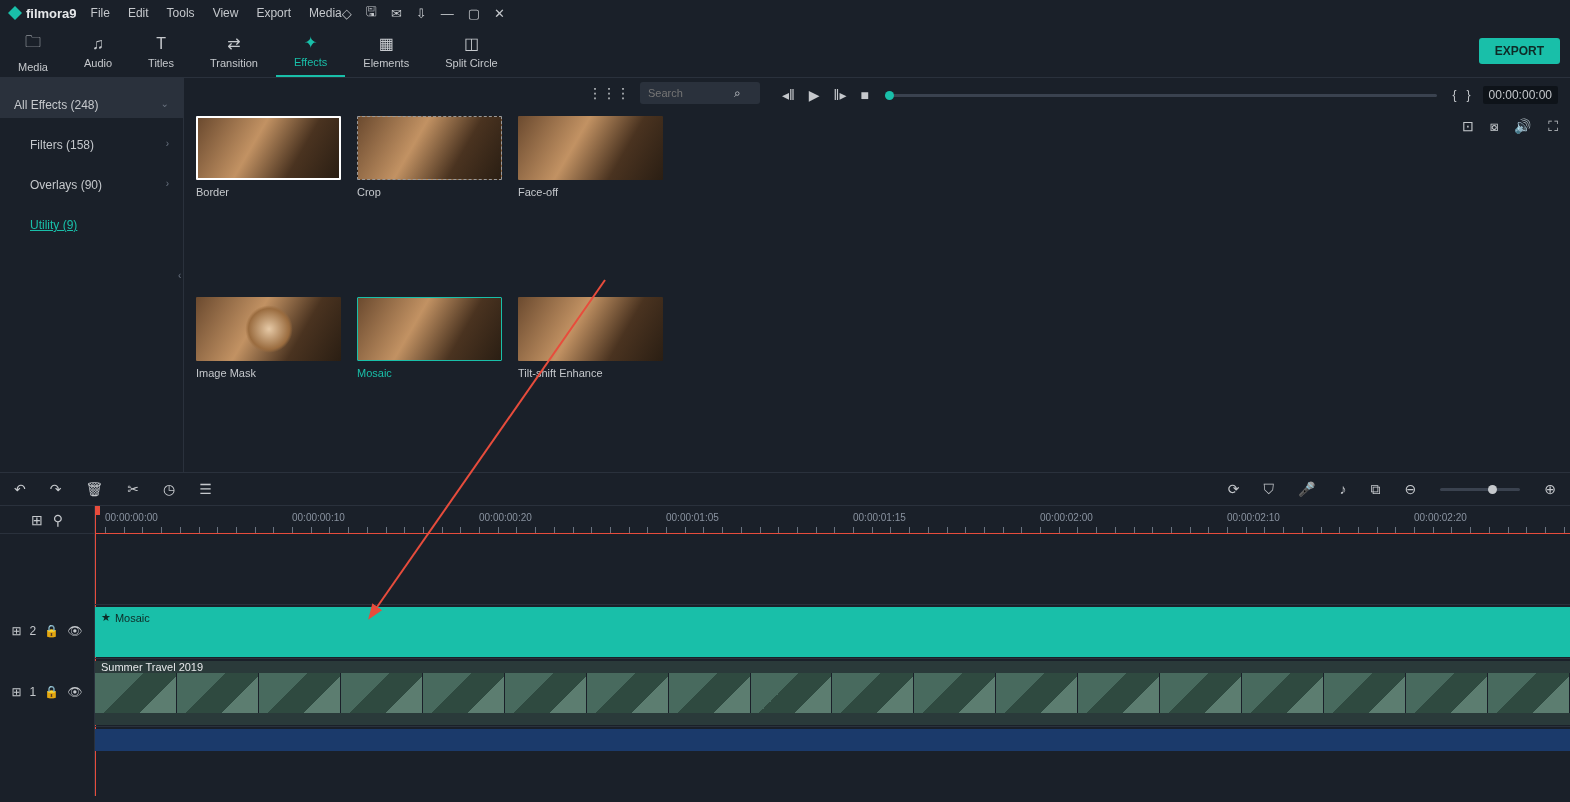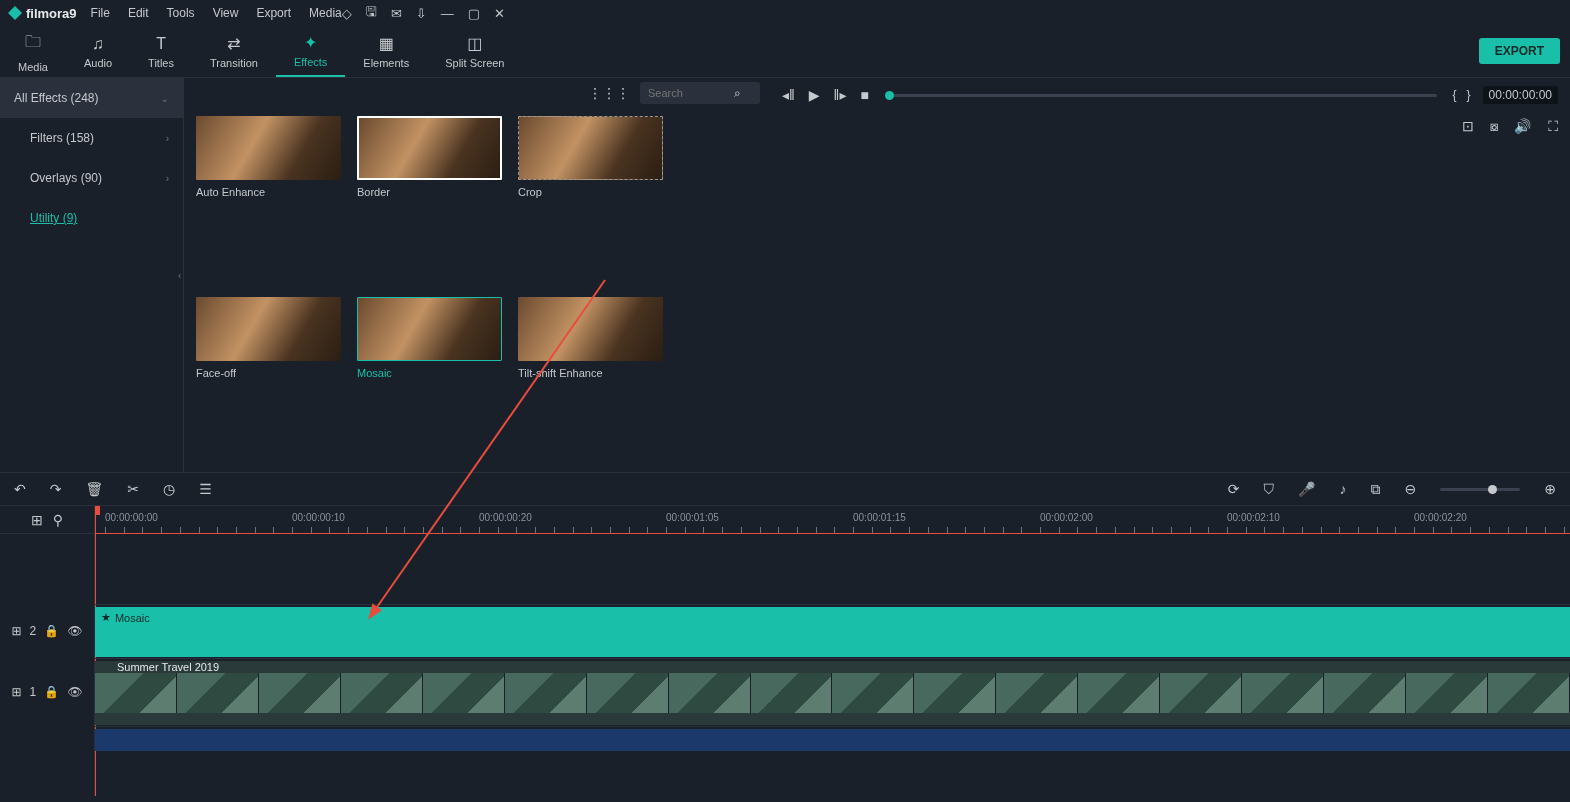--- a/index.html
+++ b/index.html
@@ -20,21 +20,21 @@
 .tabbar { height: 52px; background: #1a2029; display: flex; align-items: center; border-bottom: 1px solid #2a313c; position: relative; }
 .tab { display: flex; flex-direction: column; align-items: center; justify-content: center; padding: 0 18px; height: 100%; cursor: pointer; gap: 4px; }
 .tab.active { color: #19bfa9; border-bottom: 2px solid #19bfa9; }
 .tab-ico { font-size: 16px; }
 .tab-lbl { font-size: 11px; }
 .export-btn { position: absolute; right: 10px; top: 12px; background: #19bfa9; color: #0e2b27; font-weight: 700; font-size: 12px; padding: 6px 16px; border-radius: 3px; cursor: pointer; }
 
 
 .mid { display: flex; height: 394px; }
 .sidebar { width: 184px; background: #1a2029; border-right: 1px solid #2a313c; }
-.side-item { display: flex; justify-content: space-between; align-items: center; padding: 20px 14px; font-size: 12px; cursor: pointer; height: 18px; }
+.side-item { display: flex; justify-content: space-between; align-items: flex-start; padding: 20px 14px; font-size: 12px; cursor: pointer; height: 18px; }
 .side-item:first-child { background: #2a313c; }
 .side-item.indent { padding-left: 30px; }
 .side-item.sel { color: #19bfa9; text-decoration: underline; }
 .side-chevron { font-size: 10px; color: #6a7380; }
 .collapse-handle { position:absolute; left:178px; top:270px; width:10px; height:20px; color:#6a7380; font-size:10px; cursor:pointer; }
 
 
 .effects-panel { flex: 1; background: #1a2029; position: relative; }
 .effects-top { height: 30px; display: flex; align-items: center; justify-content: flex-end; gap: 10px; padding: 0 10px; }
 .grid-view-ico { font-size: 14px; color: #c5c8cc; cursor: pointer; }
@@ -92,21 +92,21 @@
 .playhead::before { content:""; position:absolute; top:0; left:-4px; width:9px; height:9px; background:#e74c3c; }
 .track-gap { height: 70px; }
 .track { position:relative; }
 .track-eff { height: 54px; border-top:1px solid #2a313c; }
 .clip-mosaic { position:absolute; left:0; top:2px; height:50px; right:0; background:#19bfa9; }
 .clip-label { position:absolute; left:6px; top:4px; font-size:11px; color:#0e2b27; display:flex; align-items:center; gap:4px; }
 .track-vid { height: 68px; border-top:1px solid #2a313c; }
 .clip-vid { position:absolute; left:0; top:2px; height:64px; right:0; background:#2a3a3a; }
 .clip-vid .thumbs { position:absolute; left:0; top:12px; right:0; height:40px; display:flex; }
 .clip-vid .thumbs div { flex:1; background: linear-gradient(135deg,#486a5e 0 40%, #2f4a40 40% 70%, #5c7d70 70% 100%); border-right:1px solid #1a2029; }
-.clip-vid .vlabel { position:absolute; left:22px; top:0; font-size:11px; color:#e6e8ea; }
+.clip-vid .vlabel { position:absolute; left:6px; top:0; font-size:11px; color:#e6e8ea; }
 .track-aud { height: 26px; border-top:1px solid #2a313c; }
 .clip-aud { position:absolute; left:0; right:0; top:2px; height:22px; background:#1b3a6b; }
 
 
 .red-arrow { position:absolute; pointer-events:none; z-index:50; }
 
 </style>
 </head>
 <body>
 
@@ -154,21 +154,21 @@
   <div class="tab active">
       <span class="tab-ico">✦</span>
       <span class="tab-lbl">Effects</span>
     </div>
   <div class="tab">
       <span class="tab-ico">▦</span>
       <span class="tab-lbl">Elements</span>
     </div>
   <div class="tab">
       <span class="tab-ico">◫</span>
-      <span class="tab-lbl">Split Screen</span>
+      <span class="tab-lbl">Split Circle</span>
     </div>
   <div class="export-btn">EXPORT</div>
 </div>
 
 <div class="mid">
 
   <div class="sidebar">
     <div class="side-item">
         <span>All Effects (248)</span>
         <span class="side-chevron">⌄</span>
@@ -189,35 +189,35 @@
 
   <div class="effects-panel">
     <div class="effects-top">
       <span class="grid-view-ico">⋮⋮⋮</span>
       <div class="search-box">
         <input placeholder="Search" style="">
         <span>⌕</span>
       </div>
     </div>
     <div class="effects-grid">
-      <div class="eff">
-          <div class="eff-thumb"></div>
-          <div class="eff-name">Auto Enhance</div>
-        </div>
       <div class="eff selected">
           <div class="eff-thumb"></div>
           <div class="eff-name">Border</div>
         </div>
       <div class="eff crop">
           <div class="eff-thumb"></div>
           <div class="eff-name">Crop</div>
         </div>
       <div class="eff">
           <div class="eff-thumb"></div>
           <div class="eff-name">Face-off</div>
+        </div>
+      <div class="eff">
+          <div class="eff-thumb eff-mask-circle"></div>
+          <div class="eff-name">Image Mask</div>
         </div>
       <div class="eff active">
           <div class="eff-thumb"></div>
           <div class="eff-name">Mosaic</div>
         </div>
       <div class="eff">
           <div class="eff-thumb"></div>
           <div class="eff-name">Tilt-shift Enhance</div>
         </div>
     </div>

